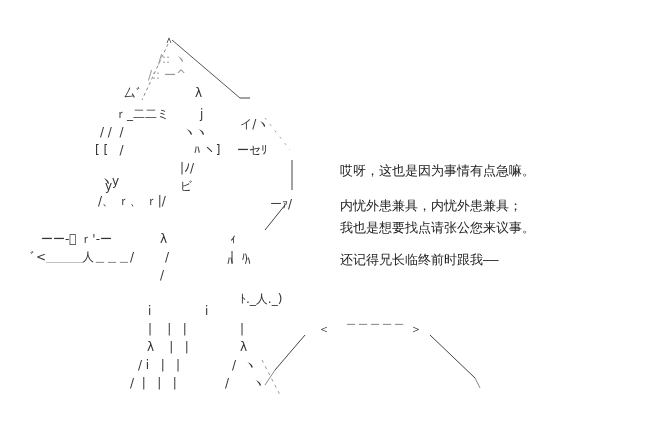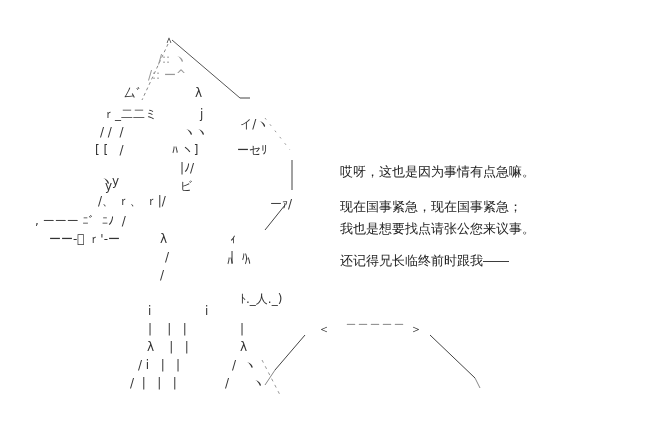--- a/index.html
+++ b/index.html
@@ -4,21 +4,21 @@
 <style>
   html, body { margin: 0; padding: 0; background: #ffffff; }
   body { width: 671px; height: 424px; position: relative; overflow: hidden;
          font-family: "DejaVu Sans", sans-serif; color: #222; }
   .aa { position: absolute; left: 0; top: 0; width: 671px; height: 424px; }
   .aa-line { position: absolute; white-space: pre; font-size: 12px; line-height: 14px;
              color: #333; font-family: "DejaVu Sans", sans-serif; }
   .faint { color: #999; }
   .dialogue { position: absolute; left: 340px; top: 160px; width: 320px; }
   .dline { position: absolute; left: 0; white-space: nowrap; font-size: 13px; line-height: 16px;
-           color: #222; font-family: Liberation Sans, sans-serif; }
+           color: #222; font-family: Liberation Mono, monospace; }
   svg.strokes { position: absolute; left: 0; top: 0; }
 </style>
 </head>
 <body>
 
 <div class="aa">
   <svg class="strokes" width="671" height="424">
     <g stroke="#444" stroke-width="1" fill="none">
 
       <line x1="172" y1="40" x2="240" y2="98" stroke="#555"></line>
@@ -37,38 +37,38 @@
       <line x1="430" y1="335" x2="475" y2="378"></line>
       <line x1="475" y1="378" x2="480" y2="388" stroke="#888"></line>
     </g>
   </svg>
 
   <span class="aa-line" style="left:163px;top:35px">＾</span>
   <span class="aa-line faint" style="left:158px;top:52px">/:: ヽ</span>
   <span class="aa-line faint" style="left:148px;top:68px">/:: ー^</span>
   <span class="aa-line" style="left:124px;top:86px">厶ﾞ</span>
   <span class="aa-line" style="left:195px;top:86px">λ</span>
-  <span class="aa-line" style="left:103px;top:107px">ｒ_二二ミ</span>
+  <span class="aa-line" style="left:115px;top:107px">ｒ_二二ミ</span>
   <span class="aa-line" style="left:200px;top:107px">j</span>
   <span class="aa-line" style="left:100px;top:125px">/ /  /</span>
   <span class="aa-line" style="left:183px;top:125px">ヽヽ</span>
   <span class="aa-line" style="left:240px;top:117px">イ/ヽ</span>
   <span class="aa-line" style="left:95px;top:143px">[ [   /</span>
-  <span class="aa-line" style="left:172px;top:143px">ﾊ ヽ]</span>
+  <span class="aa-line" style="left:194px;top:143px">ﾊ ヽ]</span>
   <span class="aa-line" style="left:237px;top:143px">ーセﾘ</span>
   <span class="aa-line" style="left:100px;top:174px">ヽy</span>
   <span class="aa-line" style="left:180px;top:161px">|ﾉ/</span>
   <span class="aa-line" style="left:105px;top:179px">y</span>
   <span class="aa-line" style="left:180px;top:179px">ビ</span>
   <span class="aa-line" style="left:98px;top:194px">/、 ｒ、 ｒ|/</span>
   <span class="aa-line" style="left:270px;top:197px">ーｧ/</span>
-  <span class="aa-line" style="left:35px;top:214px">, ーーー ﾆﾞ  ﾆﾉ  /</span>
-  <span class="aa-line" style="left:49px;top:232px">ーー‐ﾞ ｒ'‐ー</span>
+  <span class="aa-line" style="left:41px;top:232px">ーー‐ﾞ ｒ'‐ー</span>
   <span class="aa-line" style="left:160px;top:232px">λ</span>
   <span class="aa-line" style="left:230px;top:232px">ｨ</span>
+  <span class="aa-line" style="left:30px;top:250px">ﾞ&lt;＿＿＿人＿＿＿/</span>
   <span class="aa-line" style="left:165px;top:250px">/</span>
   <span class="aa-line" style="left:230px;top:250px">|  ﾊ</span>
   <span class="aa-line" style="left:160px;top:268px">/</span>
   <span class="aa-line" style="left:227px;top:254px">ﾊ   ﾊ</span>
   <span class="aa-line" style="left:148px;top:304px">i</span>
   <span class="aa-line" style="left:205px;top:304px">i</span>
   <span class="aa-line" style="left:240px;top:292px">ﾄ._人._)</span>
   <span class="aa-line" style="left:148px;top:322px">|    |   |</span>
   <span class="aa-line" style="left:240px;top:322px">|</span>
   <span class="aa-line" style="left:147px;top:340px">λ    |   |</span>
@@ -77,16 +77,16 @@
   <span class="aa-line" style="left:232px;top:358px">/  ヽ</span>
   <span class="aa-line" style="left:130px;top:376px">/  |   |   |</span>
   <span class="aa-line" style="left:225px;top:376px">/      ヽ</span>
   <span class="aa-line" style="left:318px;top:322px">＜</span>
   <span class="aa-line" style="left:410px;top:322px">＞</span>
   <span class="aa-line" style="left:345px;top:312px">＿＿＿＿＿</span>
 </div>
 
 <div class="dialogue">
   <div class="dline" style="top:4px">哎呀，这也是因为事情有点急嘛。</div>
-  <div class="dline" style="top:39px">现在国事紧急，现在国事紧急；</div>
+  <div class="dline" style="top:39px">内忧外患兼具，内忧外患兼具；</div>
   <div class="dline" style="top:61px">我也是想要找点请张公您来议事。</div>
   <div class="dline" style="top:93px">还记得兄长临终前时跟我——</div>
 </div>
 
 </body></html>

